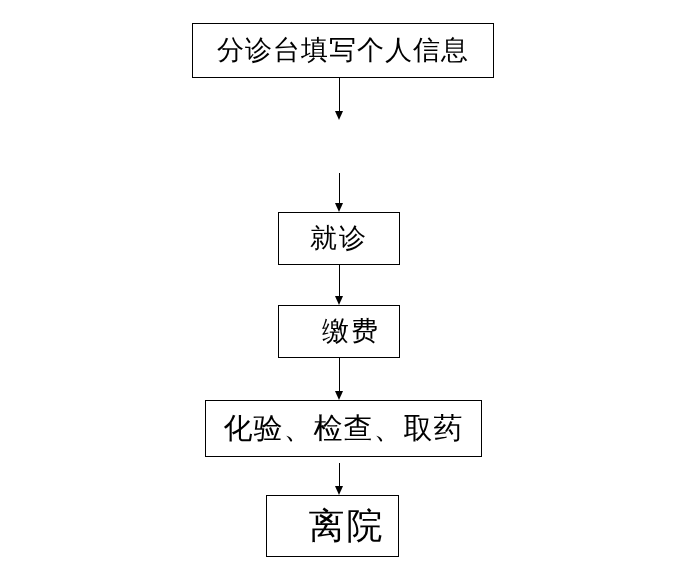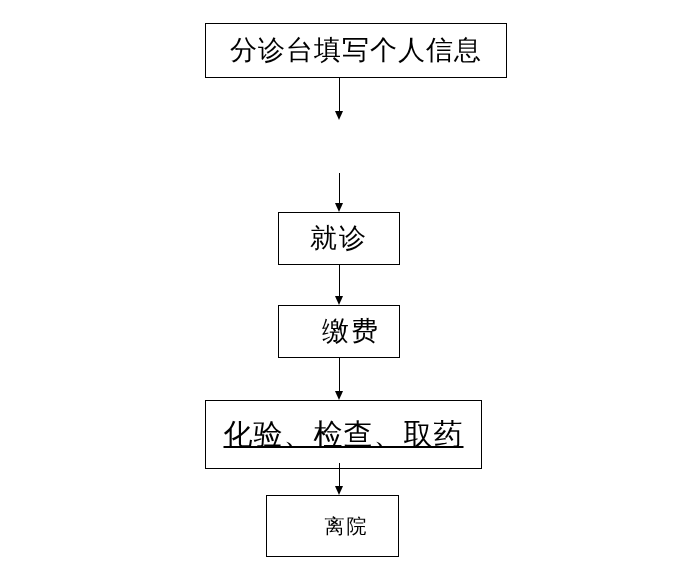--- a/index.html
+++ b/index.html
@@ -30,33 +30,33 @@
   }
   .node-label {
     color: #000000;
     font-family: "Liberation Serif", "DejaVu Serif", serif;
     font-weight: 400;
     white-space: nowrap;
     line-height: 1;
     letter-spacing: 0.5px;
   }
   
-  .n1 { left: 205px; top: 23px;  width: 302px; height: 55px; }
+  .n1 { left: 192px; top: 23px;  width: 302px; height: 55px; }
   .n2 { left: 243px; top: 120px; width: 192px; height: 53px; }
   .n3 { left: 278px; top: 212px; width: 122px; height: 53px; }
   .n4 { left: 278px; top: 305px; width: 122px; height: 53px; padding-left: 24px; }
-  .n5 { left: 205px; top: 400px; width: 277px; height: 69px; text-decoration: underline; }
+  .n5 { left: 205px; top: 400px; width: 277px; height: 57px; }
   .n6 { left: 266px; top: 495px; width: 133px; height: 62px; }
 
   .n1 .node-label { font-size: 27px; letter-spacing: 1px; }
   .n2 .node-label { font-size: 27px; letter-spacing: 2px; }
   .n3 .node-label { font-size: 27px; letter-spacing: 2px; }
   .n4 .node-label { font-size: 27px; letter-spacing: 2px; }
   .n5 .node-label { font-size: 29px; letter-spacing: 1px; }
-  .n6 .node-label { font-size: 20px; letter-spacing: 2px; margin-left: 28px; }
+  .n6 .node-label { font-size: 36px; letter-spacing: 2px; margin-left: 28px; }
 
   .connector {
     position: absolute;
     left: 334px;
     width: 11px;
   }
   .connector .stem {
     position: absolute;
     left: 5px;
     top: 0;

